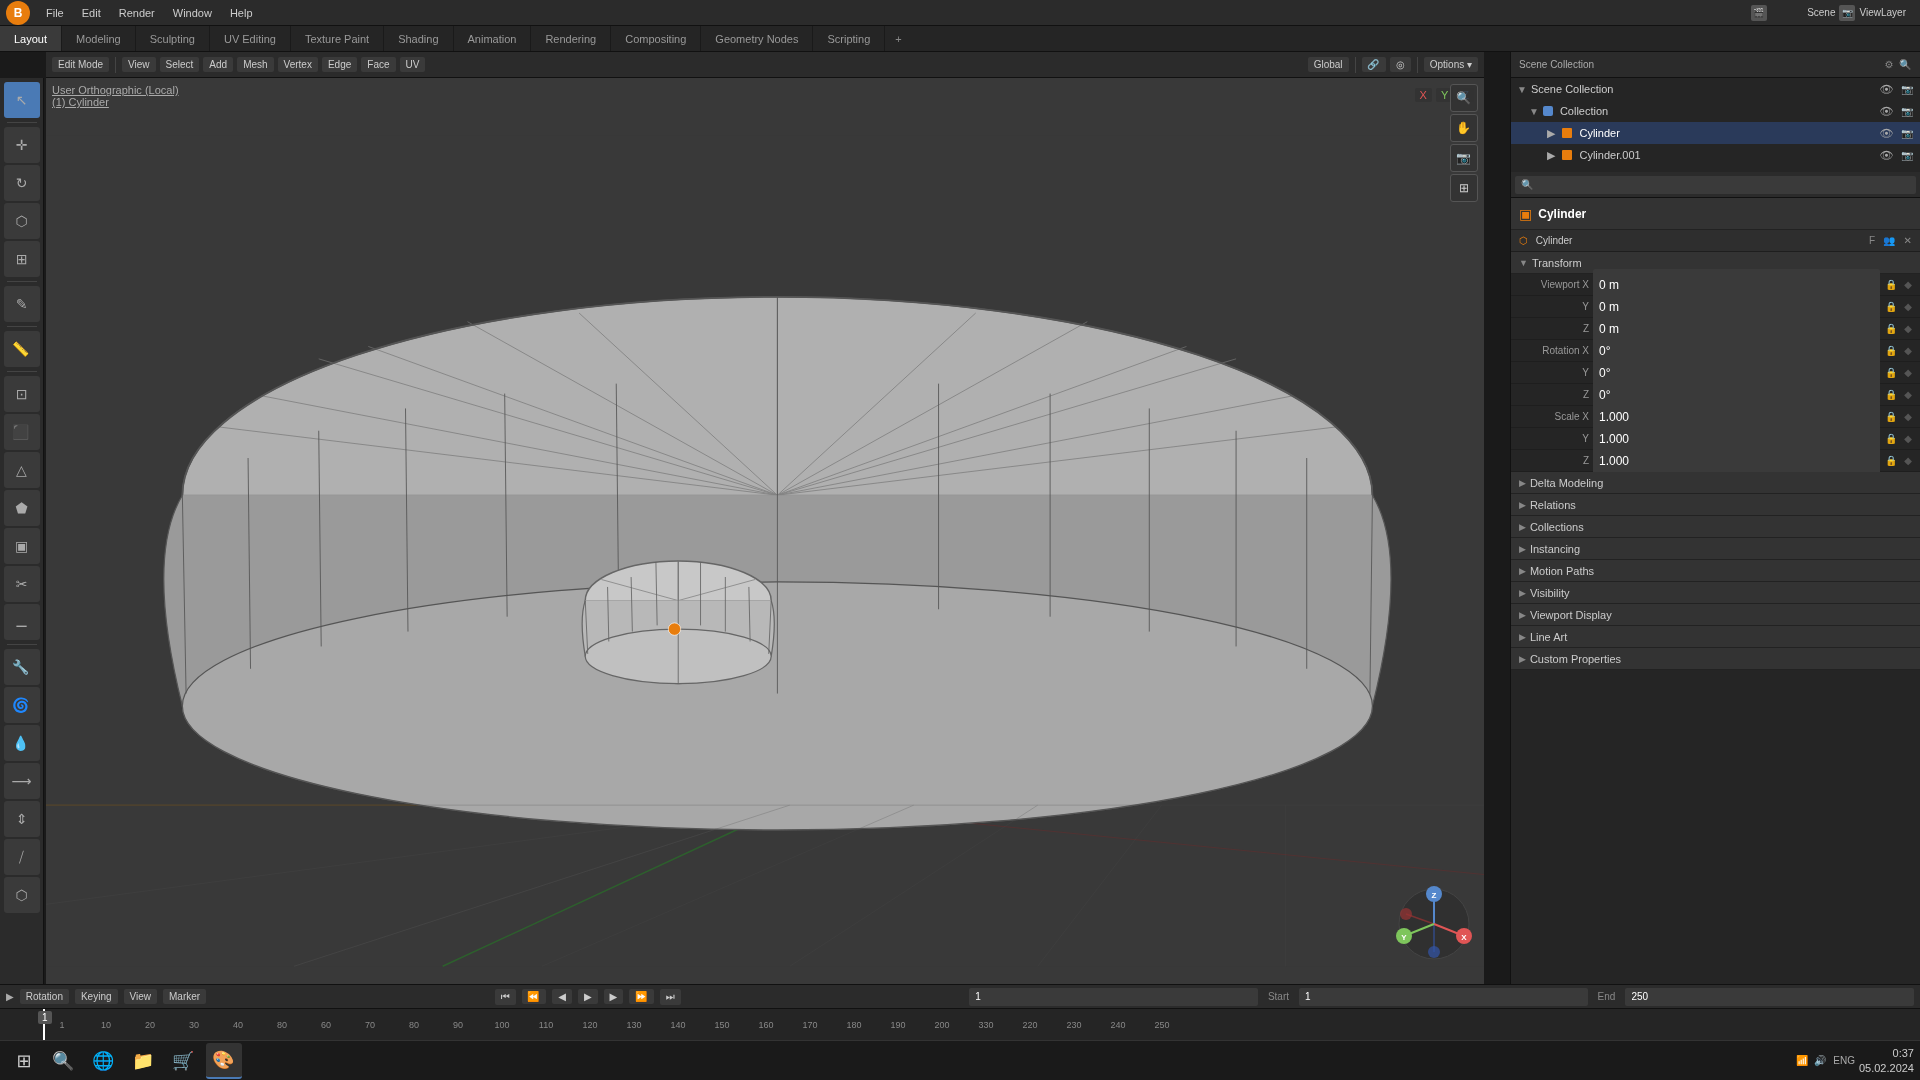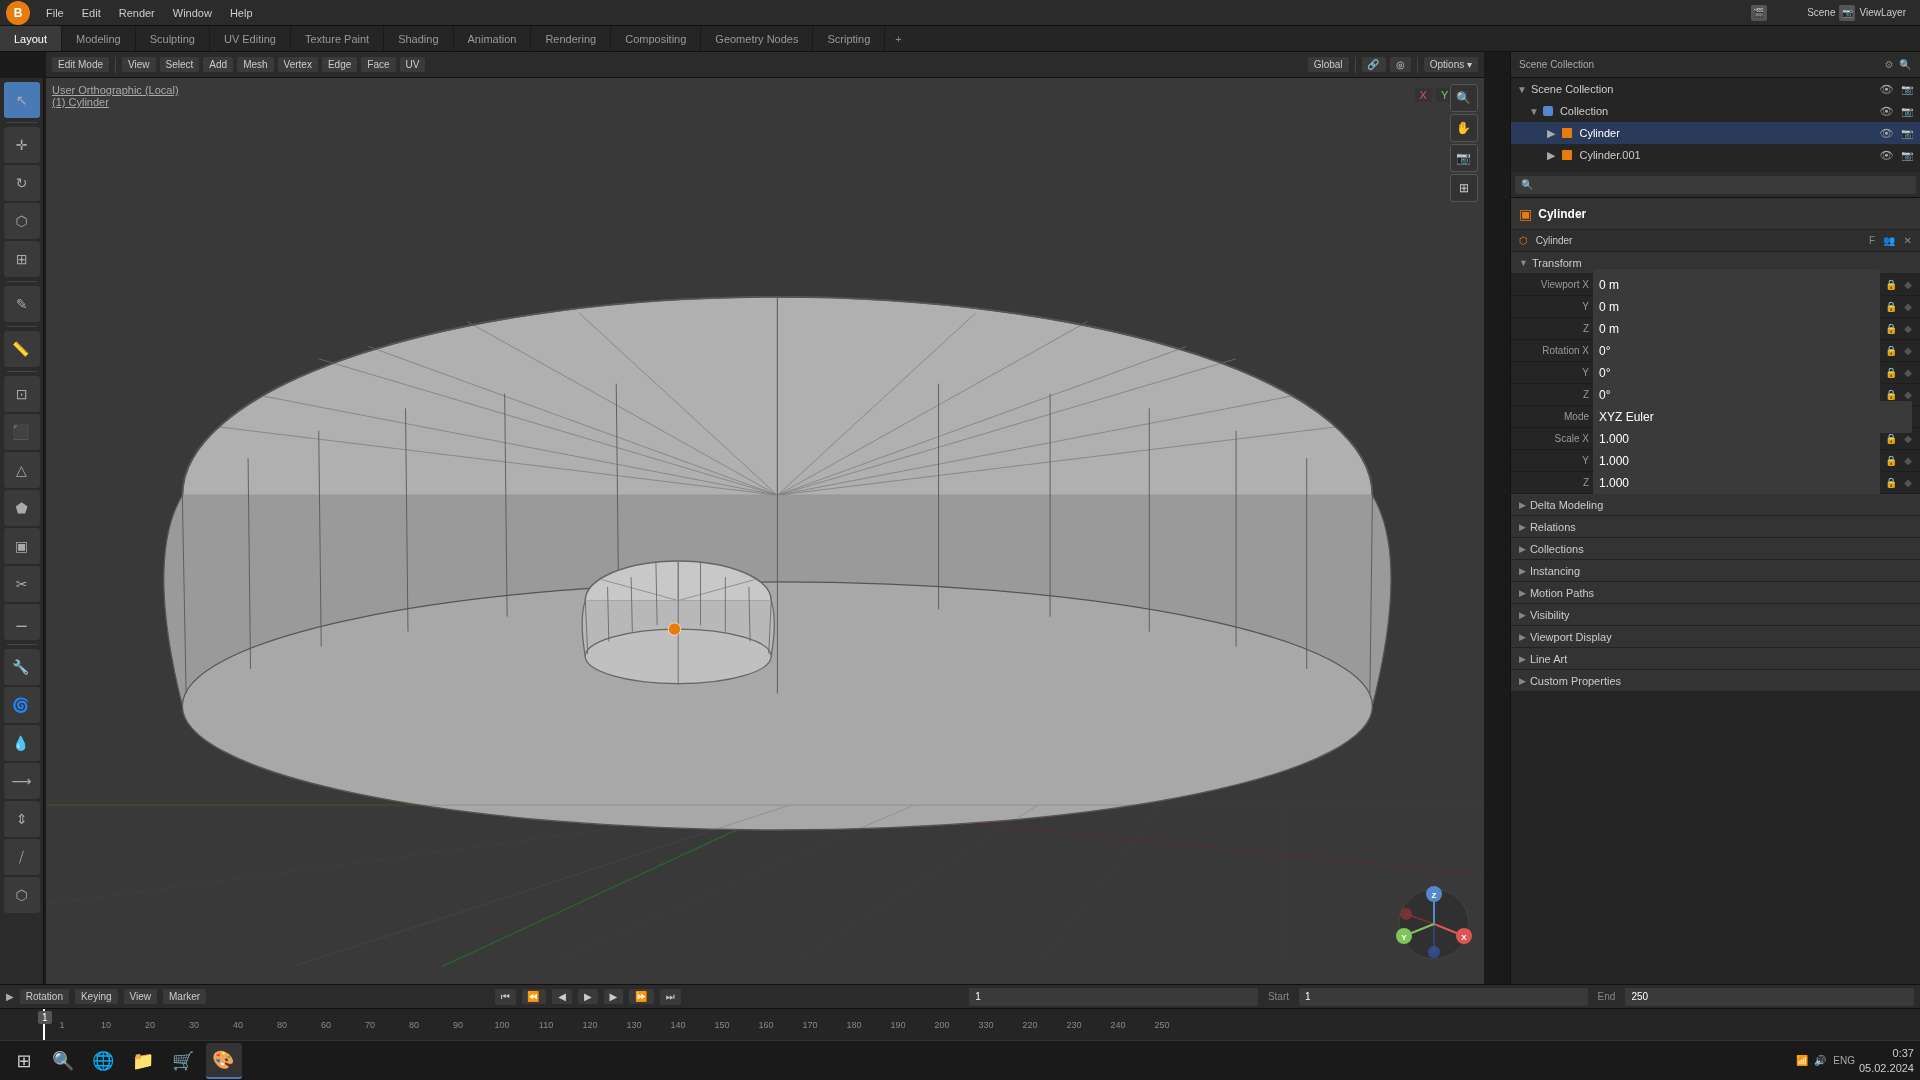--- a/index.html
+++ b/index.html
@@ -788,24 +788,20 @@
     <span class="prop-animate">◆</span>
   </div>
 
   <div class="prop-row">
     <span class="prop-label">Z</span>
     <div class="prop-value-text">0°</div>
     <span class="prop-lock">🔒</span>
     <span class="prop-animate">◆</span>
   </div>
 
-  <div class="prop-dropdown-row">
-    <span class="prop-label">Mode</span>
-    <div class="prop-value-text" style="flex:1;">XYZ Euler</div>
-  </div>
 
   <div class="prop-row">
     <span class="prop-label">Scale X</span>
     <div class="prop-value-text">1.000</div>
     <span class="prop-lock">🔒</span>
     <span class="prop-animate">◆</span>
   </div>
 
   <div class="prop-row">
     <span class="prop-label">Y</span>

